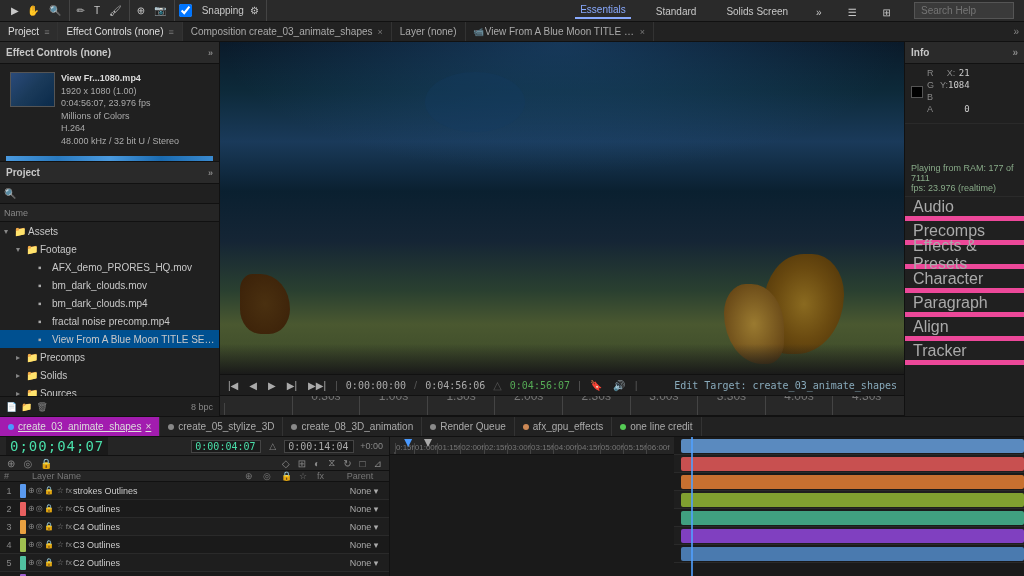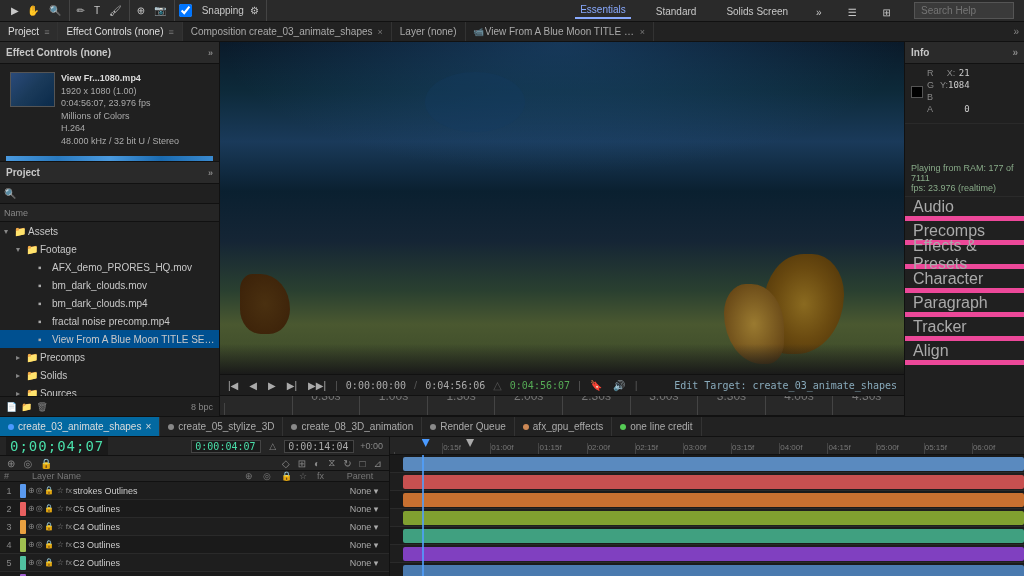--- a/index.html
+++ b/index.html
@@ -423,21 +423,21 @@
       display: flex;
       align-items: center;
       padding: 0 8px;
       font-size: 10px;
       color: #aaa;
       border-right: 1px solid #333;
       cursor: pointer;
       white-space: nowrap;
       gap: 4px;
     }
-    .comp-tab.active { background: #0369a1; color: #ddd; }
+    .comp-tab.active { background: #a21caf; color: #ddd; text-decoration: underline; }
     .comp-tab-dot {
       width: 6px;
       height: 6px;
       border-radius: 50%;
     }
 
     
     #timeline-content {
       flex: 1;
       display: flex;
@@ -525,21 +525,21 @@
       color: #aaa;
       flex-shrink: 0;
       text-align: center;
     }
 
     
     #tl-right {
       flex: 1;
       overflow: hidden;
       display: flex;
-      flex-direction: column;
+      flex-direction: row;
     }
     #tl-ruler {
       height: 18px;
       background: #252525;
       border-bottom: 1px solid #111;
       display: flex;
       align-items: flex-end;
       padding: 0 4px;
       font-size: 9px;
       color: #777;
@@ -885,22 +885,22 @@
       <div>fps: 23.976 (realtime)</div>
     </div>
 
     <div id="right-panel-items">
 
     <div class="right-panel-item">Audio</div>
         <div class="right-panel-item">Precomps</div>
         <div class="right-panel-item">Effects &amp; Presets</div>
         <div class="right-panel-item">Character</div>
         <div class="right-panel-item">Paragraph</div>
+        <div class="right-panel-item">Align</div>
         <div class="right-panel-item">Tracker</div>
-        <div class="right-panel-item">Align</div>
       </div>
   </div>
 </div>
 
 <div id="bottom-area">
 
   <div id="comp-tabs">
 
   <div class="comp-tab active">
         <span class="comp-tab-dot" style="background: rgb(74, 154, 255);"></span>

